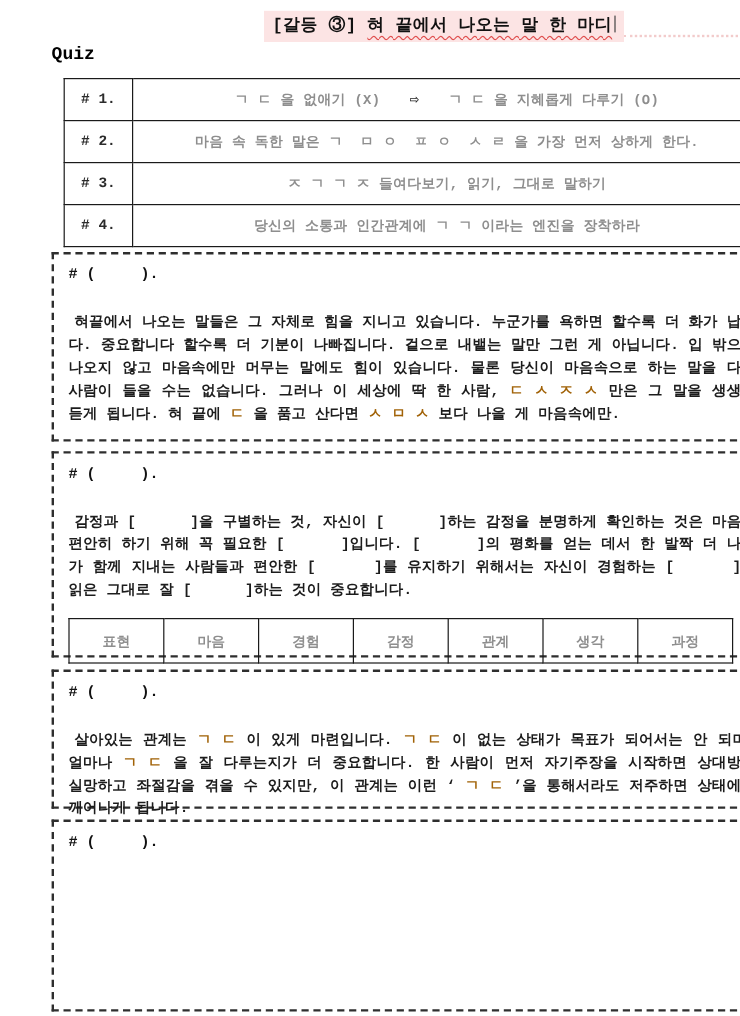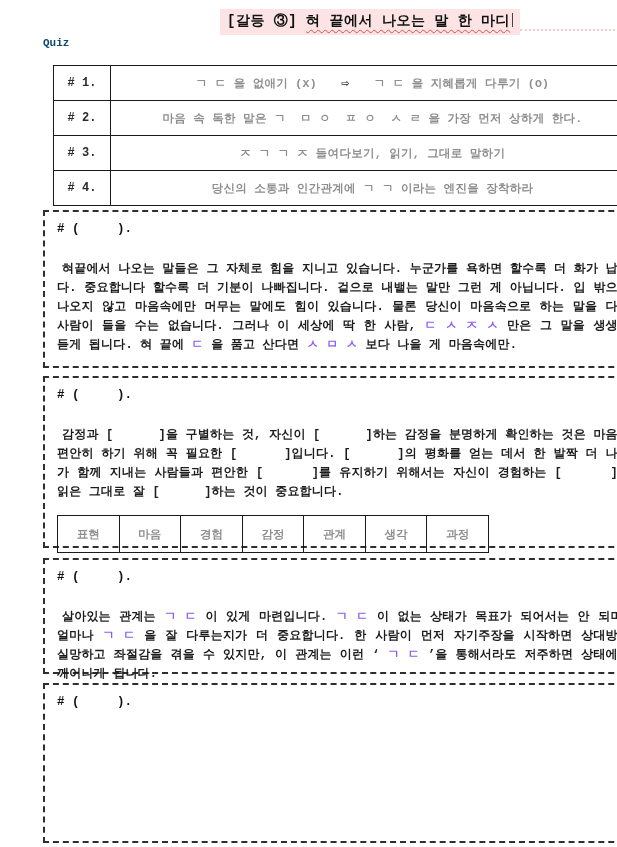--- a/index.html
+++ b/index.html
@@ -15,21 +15,21 @@
     background:#fce4e4;padding:3px 7px 5px 7px;font-size:14px;font-weight:bold;
     color:#111;white-space:nowrap;letter-spacing:0.5px;
   }
   .wavy{
     text-decoration:underline;text-decoration-style:wavy;
     text-decoration-color:#e05050;text-decoration-thickness:1px;text-underline-offset:4px;
   }
   .caret{display:inline-block;width:1px;height:14px;background:#444;margin-left:2px;vertical-align:-2px;}
   .title-dots{flex:1;border-bottom:2px dotted #f2cbcb;height:20px;}
   
-  .quiz-label{position:absolute;top:37px;left:8px;font-size:11px;font-weight:bold;color:#0c4a6e;}
+  .quiz-label{position:absolute;top:37px;left:8px;font-size:15px;font-weight:bold;color:#000000;}
   
   .quiz-table{position:absolute;top:65px;left:18px;width:582px;border-collapse:collapse;}
   .quiz-table td{
     border:1px solid #1a1a1a;height:32px;text-align:center;vertical-align:middle;font-weight:bold;
   }
   .quiz-table td.num{width:54px;font-size:12px;color:#2b2b2b;}
   .quiz-table td.ans{font-size:11.5px;color:#8e8e8e;letter-spacing:0.3px;text-align:center;}
   .arrow{color:#222;font-size:13px;}
   
   .box{
@@ -38,23 +38,23 @@
   }
   #sec1{top:210px;height:158px;}
   #sec2{top:376px;height:172px;}
   #sec3{top:558px;height:116px;}
   #sec4{top:683px;height:160px;}
   .sec-header{font-size:12.5px;font-weight:bold;color:#111;margin:0 0 24px 0;}
   .sec-body p{
     margin:0;font-size:12px;font-weight:bold;color:#1c1c1c;line-height:19px;
     text-align:justify;text-indent:5px;letter-spacing:0.2px;
   }
-  .hint{color:#8b5cf6;}
+  .hint{color:#a16207;}
   
-  .word-bank{border-collapse:collapse;margin-top:13px;width:432px;table-layout:fixed;}
+  .word-bank{border-collapse:collapse;margin-top:13px;width:554px;table-layout:fixed;}
   .word-bank td{
     border:1px solid #1a1a1a;height:34px;text-align:center;vertical-align:middle;
     font-size:11.5px;font-weight:bold;color:#8e8e8e;
   }
 </style>
 </head>
 <body>
 
 <div class="page">
 

